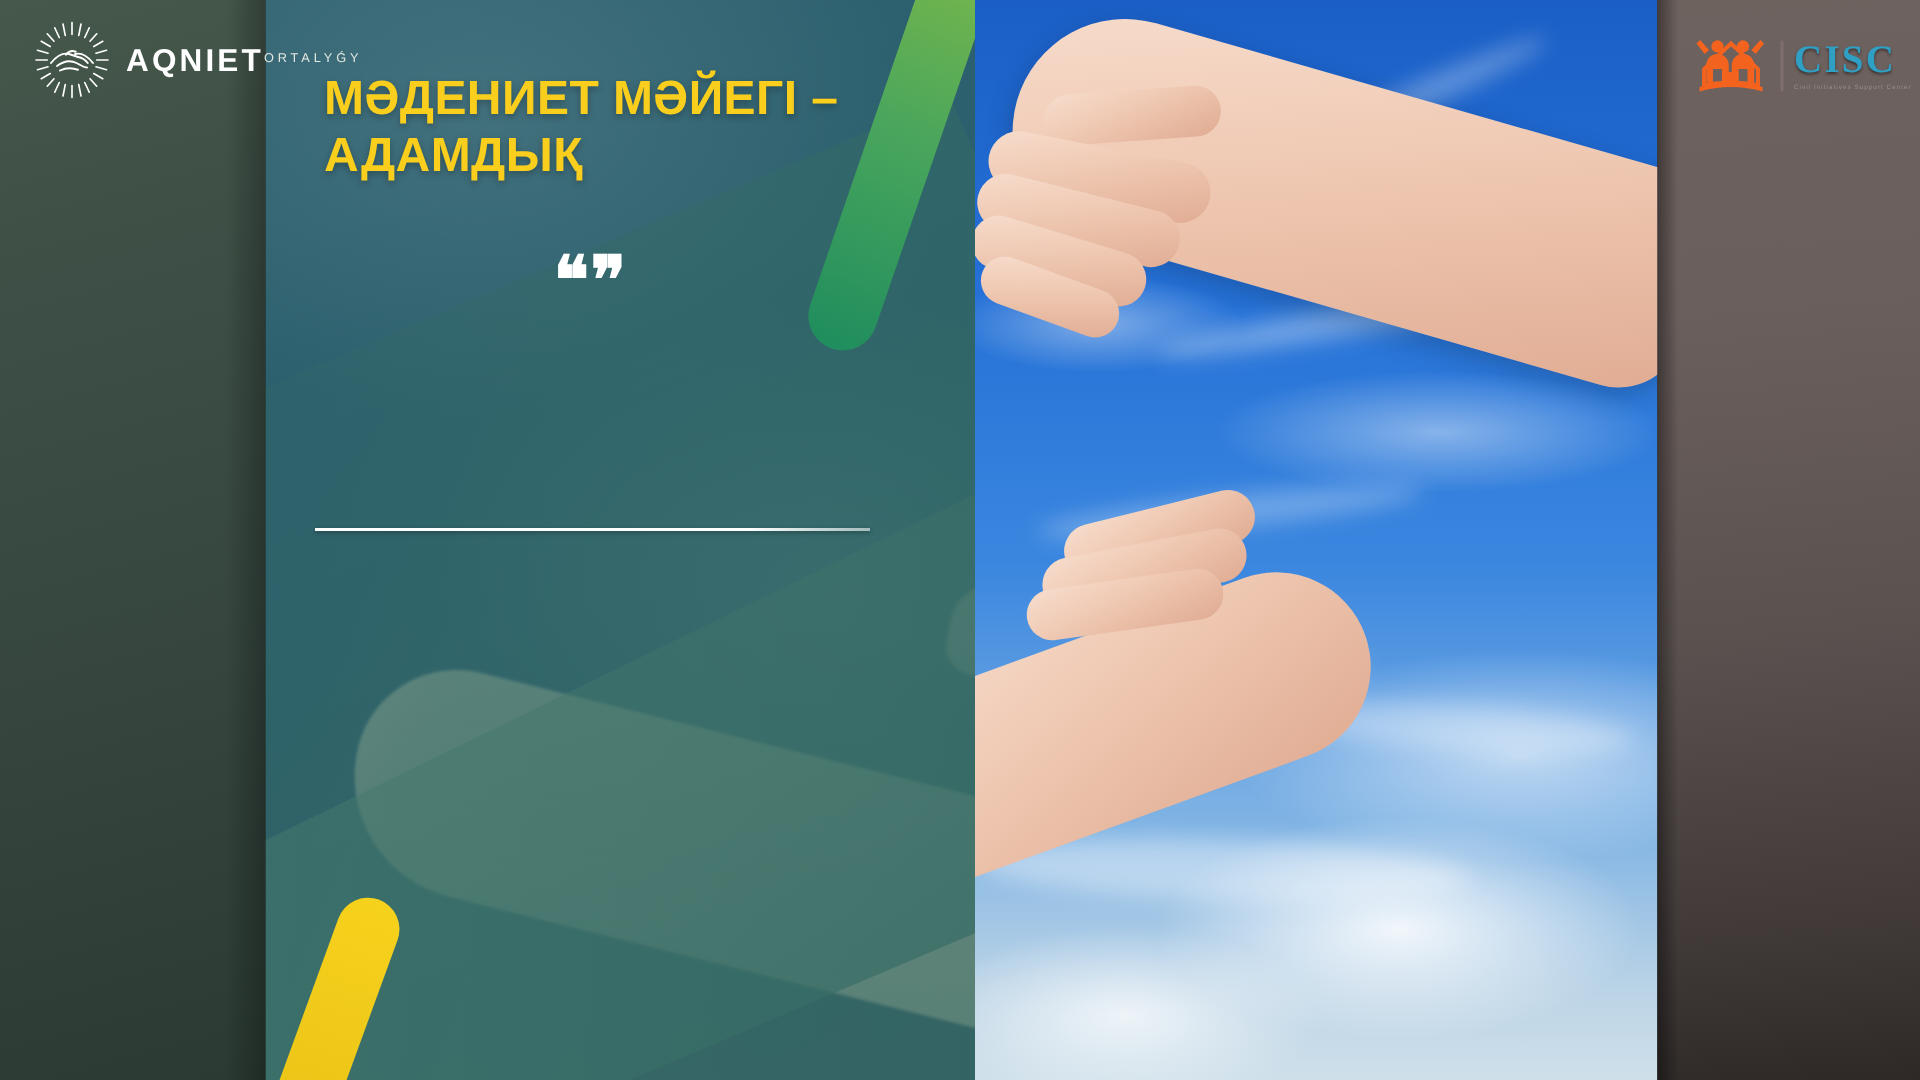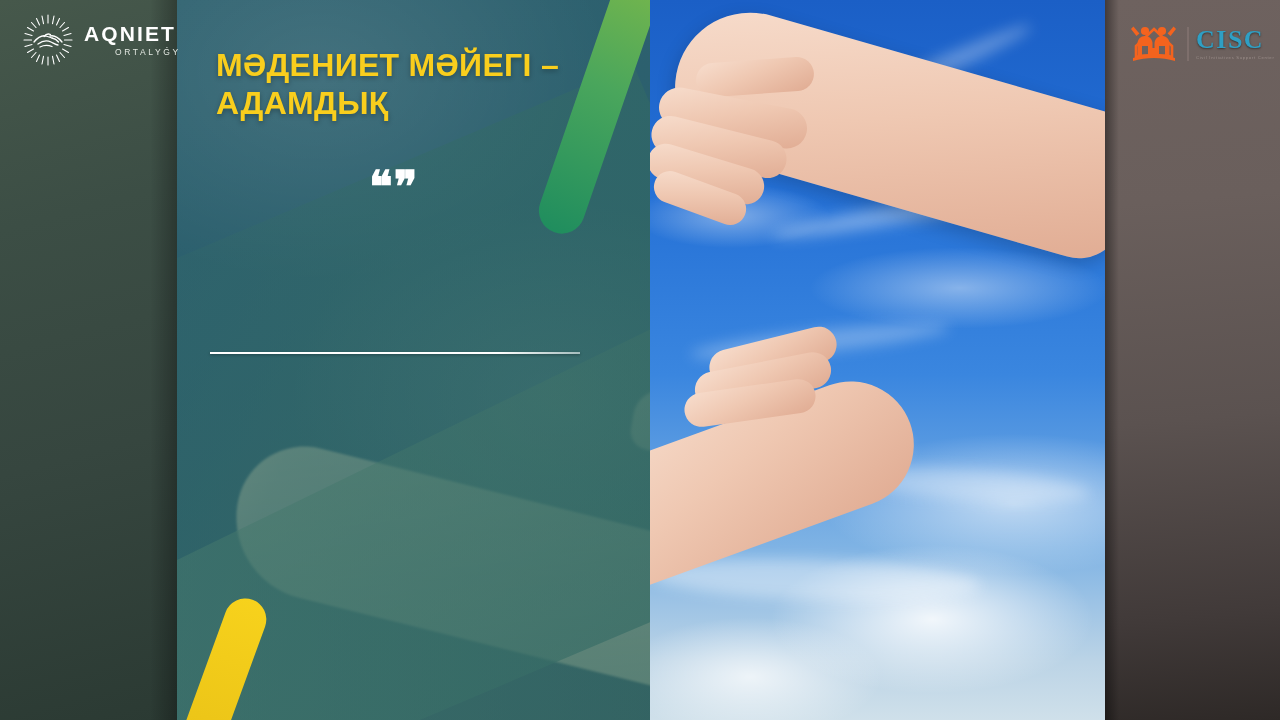--- a/index.html
+++ b/index.html
@@ -109,23 +109,23 @@
   
   .yellow-bar{
     position:absolute;left:22px;bottom:-64px;width:42px;height:190px;
     background:linear-gradient(180deg,#f7d21c 0%,#e8c016 100%);
     border-radius:24px;transform:rotate(20deg);
   }
 
   
   .logo{position:absolute;left:22px;top:14px;display:flex;align-items:center;gap:10px;}
   .logo-mark{width:52px;height:52px;}
-  .logo-words{display:flex;flex-direction:column;line-height:1;}
+  .logo-words{display:flex;flex-direction:row;line-height:1;}
   .logo-name{color:#ffffff;font-size:21px;font-weight:bold;letter-spacing:2.1px;}
-  .logo-sub{color:#e3e8e2;font-size:8.5px;letter-spacing:2.6px;margin-top:4px;margin-left:31px;}
+  .logo-sub{color:#e3e8e2;font-size:8.5px;letter-spacing:2.6px;margin-top:4px;}
 
   
   .title{
     position:absolute;left:216px;top:47px;width:430px;
     color:#f9ce1d;font-size:32px;font-weight:bold;line-height:1.18;
     letter-spacing:.3px;text-shadow:0 2px 5px rgba(0,0,0,.28);
   }
   .qmark{
     position:absolute;left:369px;top:166px;
     color:#ffffff;font-size:44px;font-weight:bold;line-height:1;

